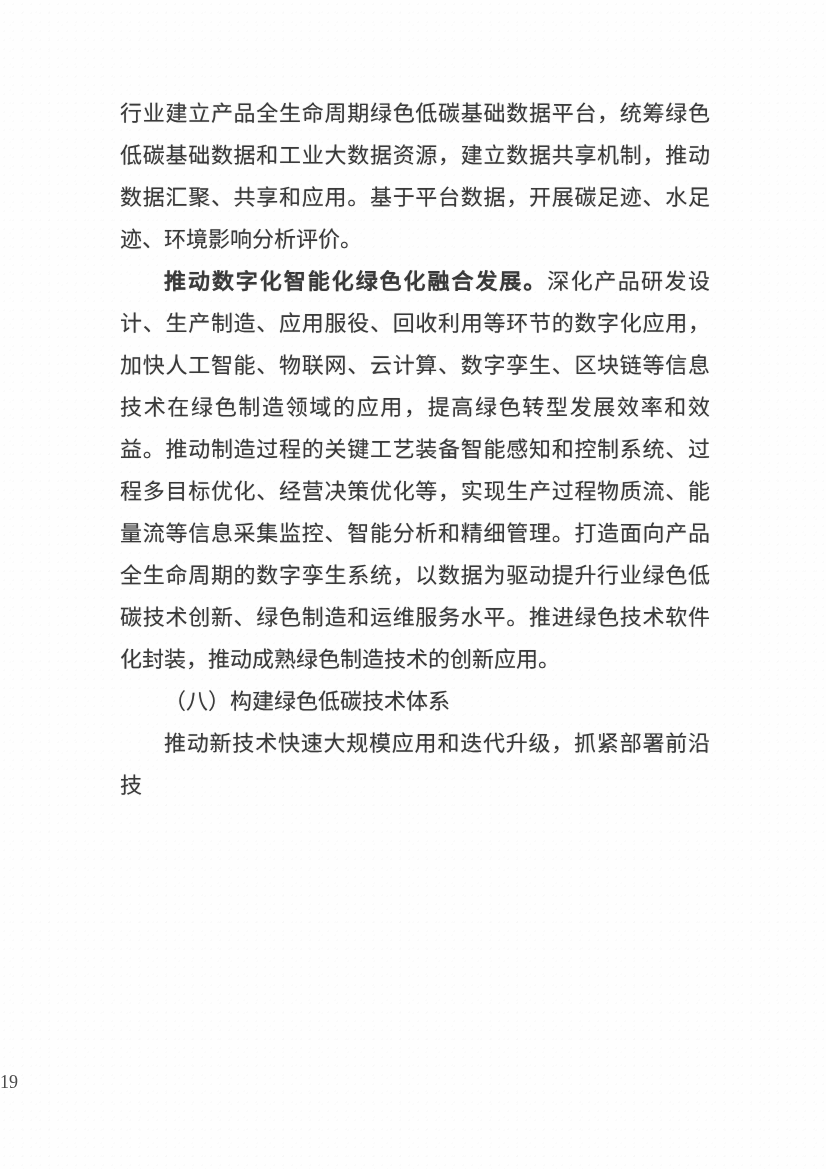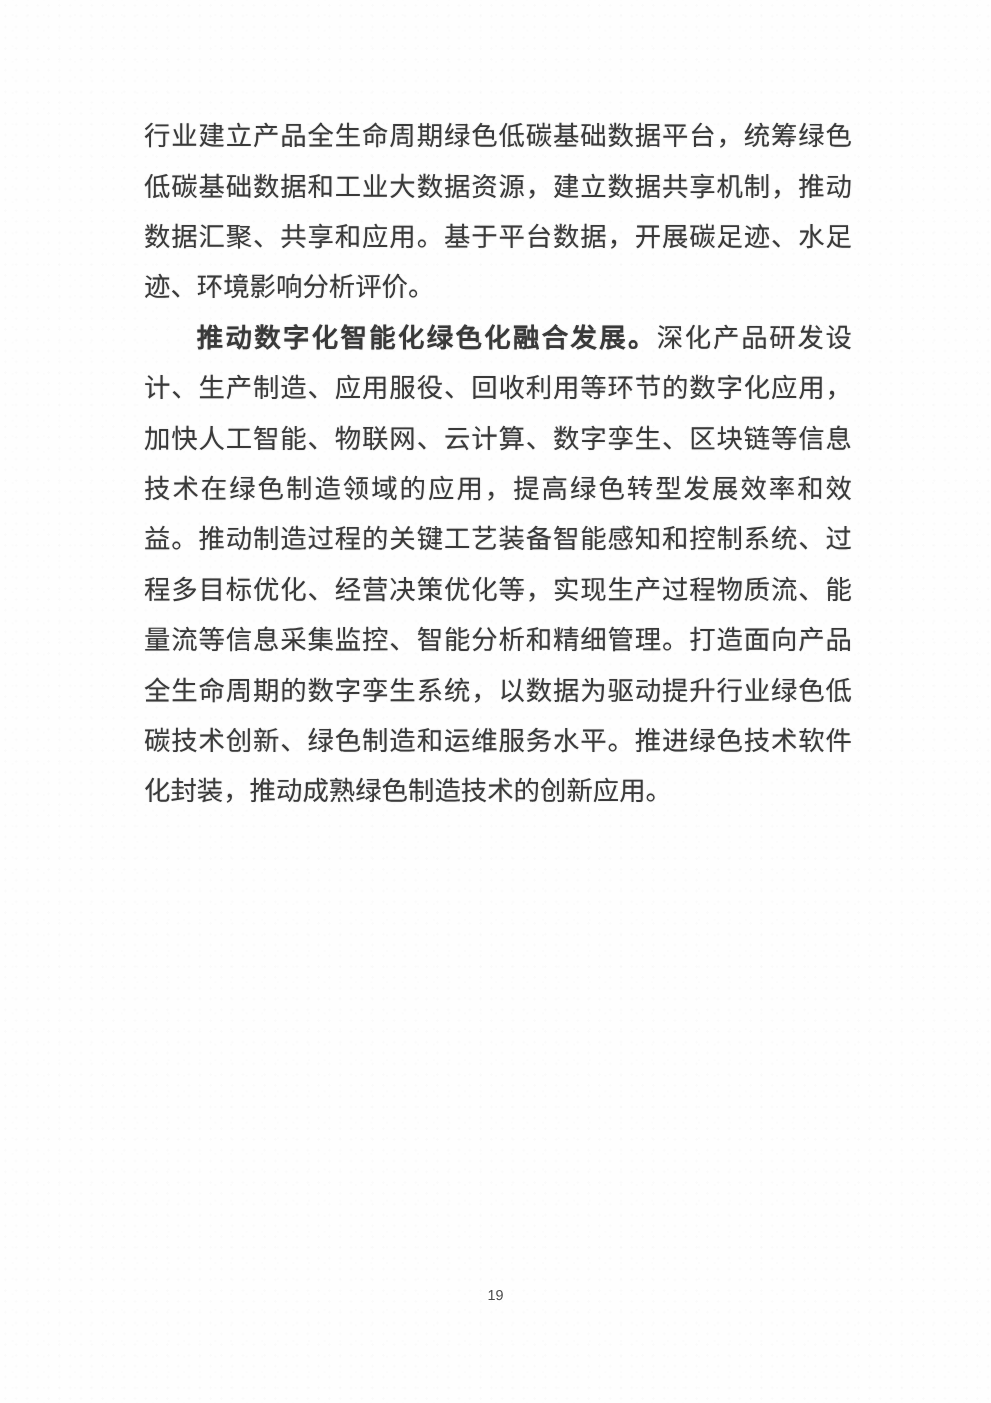--- a/index.html
+++ b/index.html
@@ -46,35 +46,36 @@
   .section-heading {
     margin: 0;
     text-indent: 2em;
     font-weight: 500;
   }
   .page-number {
     position: absolute;
     left: 0;
     top: 1072px;
     width: 826px;
-    text-align: center;
     color: #4a4a4a;
-    font-size: 12px;
-    font-family: Liberation Sans, sans-serif;
+    font-size: 18px;
+    font-family: Liberation Serif, serif;
   }
 </style>
 </head>
 <body>
 
 <div class="page">
   <div class="content">
 
     <p class="para"><span>行业建立产品全生命周期绿色低碳基础数据平台，统筹绿色低碳基础数据和工业大数据资源，建立数据共享机制，推动数据汇聚、共享和应用。基于平台数据，开展碳足迹、水足迹、环境影响分析评价。</span></p>
 
     <p class="para indent"><span class="lead">推动数字化智能化绿色化融合发展。</span><span>深化产品研发设计、生产制造、应用服役、回收利用等环节的数字化应用，加快人工智能、物联网、云计算、数字孪生、区块链等信息技术在绿色制造领域的应用，提高绿色转型发展效率和效益。推动制造过程的关键工艺装备智能感知和控制系统、过程多目标优化、经营决策优化等，实现生产过程物质流、能量流等信息采集监控、智能分析和精细管理。打造面向产品全生命周期的数字孪生系统，以数据为驱动提升行业绿色低碳技术创新、绿色制造和运维服务水平。推进绿色技术软件化封装，推动成熟绿色制造技术的创新应用。</span></p>
 
 
+    <p class="section-heading">（八）构建绿色低碳技术体系</p>
 
+    <p class="para indent"><span>推动新技术快速大规模应用和迭代升级，抓紧部署前沿技</span></p>
 
   </div>
 
   <div class="page-number">19</div>
 </div>
 
 </body></html>

